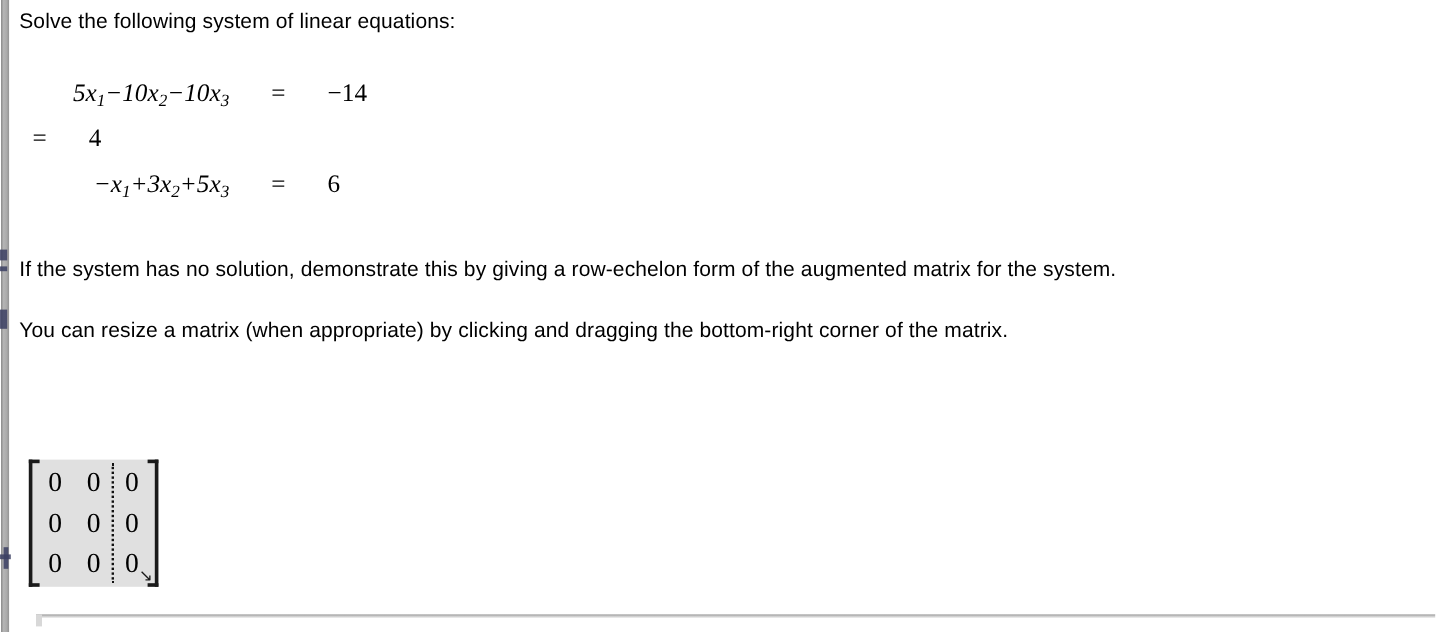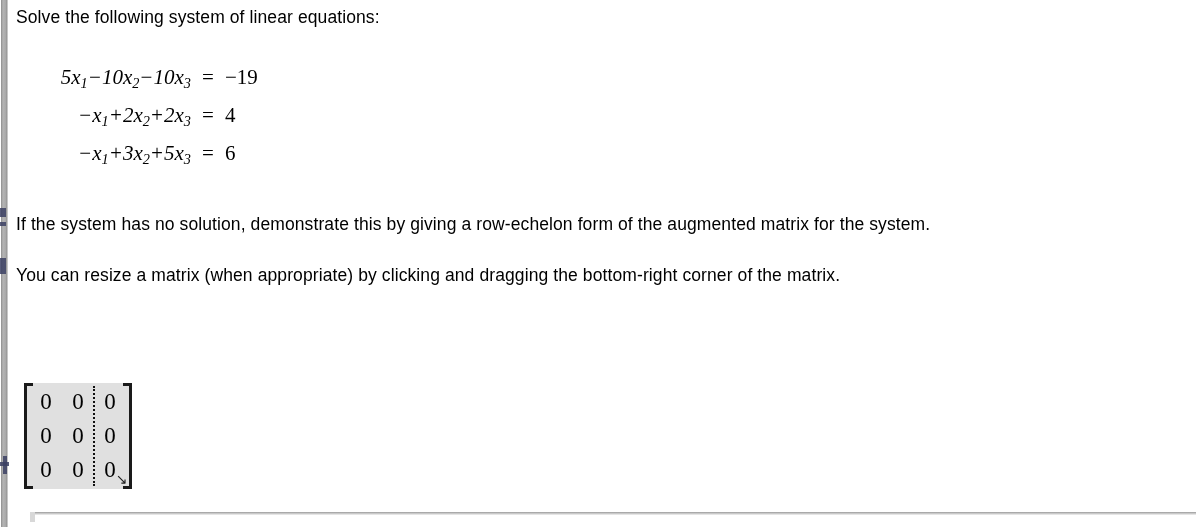--- a/index.html
+++ b/index.html
@@ -67,20 +67,21 @@
     left: 0;
     font-family: "Liberation Serif", serif;
     font-size: 21px;
     color: #000;
   }
   .eq-row {
     display: flex;
     align-items: baseline;
     height: 38px;
     white-space: nowrap;
+    gap: 24px;
   }
   .eq-lhs {
     display: inline-block;
     width: 175px;
     text-align: right;
     font-style: italic;
   }
   .eq-eq {
     display: inline-block;
     width: 34px;
@@ -209,24 +210,23 @@
   <div class="gutter-frag f5"></div>
 
   <div class="content">
 
     <div class="prompt-line" id="prompt-intro">Solve the following system of linear equations:</div>
 
     <div class="equations">
       <div class="eq-row">
         <span class="eq-lhs">5x<sub>1</sub>−10x<sub>2</sub>−10x<sub>3</sub></span>
         <span class="eq-eq">=</span>
-        <span class="eq-rhs">−19</span>
+        <span class="eq-rhs">−14</span>
       </div>
       <div class="eq-row">
-        <span class="eq-lhs">−x<sub>1</sub>+2x<sub>2</sub>+2x<sub>3</sub></span>
         <span class="eq-eq">=</span>
         <span class="eq-rhs">4</span>
       </div>
       <div class="eq-row">
         <span class="eq-lhs">−x<sub>1</sub>+3x<sub>2</sub>+5x<sub>3</sub></span>
         <span class="eq-eq">=</span>
         <span class="eq-rhs">6</span>
       </div>
     </div>
 

